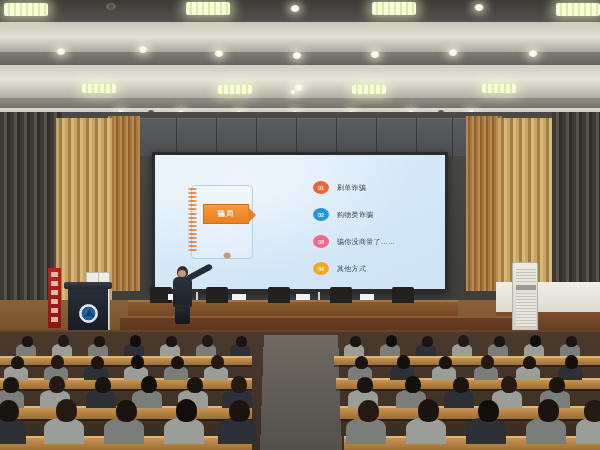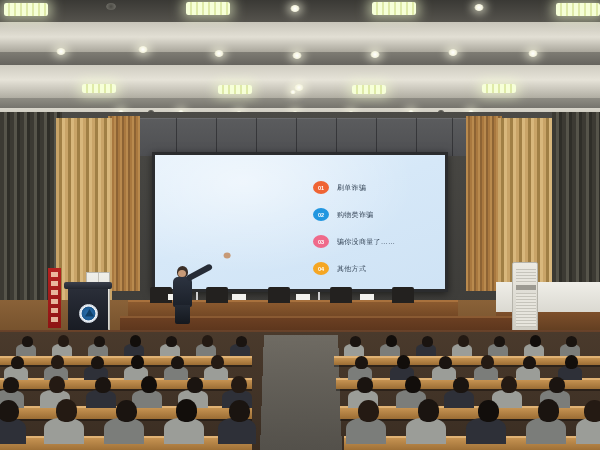--- a/index.html
+++ b/index.html
@@ -224,20 +224,43 @@
 
   <div class="curtain curtain-dark-left"></div>
   <div class="curtain curtain-gold-left"></div>
   <div class="curtain curtain-gold-right"></div>
   <div class="curtain curtain-dark-right"></div>
 
   <div class="screen-frame">
     <div class="screen">
       <div class="glare"></div>
 
+      <div class="notebook">
+        <div class="spiral">
+          <i></i>
+            <i></i>
+            <i></i>
+            <i></i>
+            <i></i>
+            <i></i>
+            <i></i>
+            <i></i>
+            <i></i>
+            <i></i>
+          <i></i>
+            <i></i>
+            <i></i>
+            <i></i>
+            <i></i>
+            <i></i>
+        </div>
+        <div class="ribbon">
+          <span>骗局</span>
+        </div>
+      </div>
 
       <div class="bullets">
         <div class="bullet">
           <div class="badge" style="background:#ef6434">01</div>
           <div class="blabel">刷单诈骗</div>
         </div>
         <div class="bullet">
           <div class="badge" style="background:#2196e0">02</div>
           <div class="blabel">购物类诈骗</div>
         </div>

